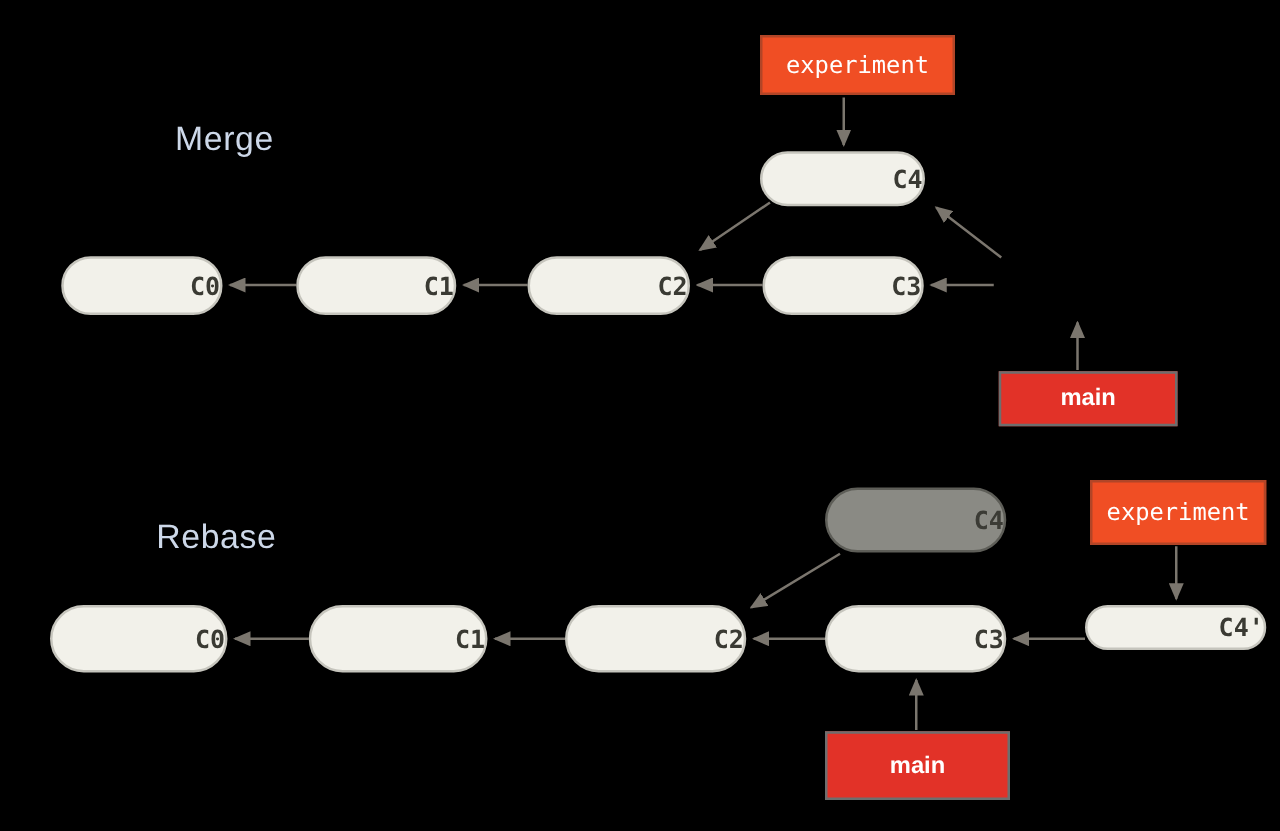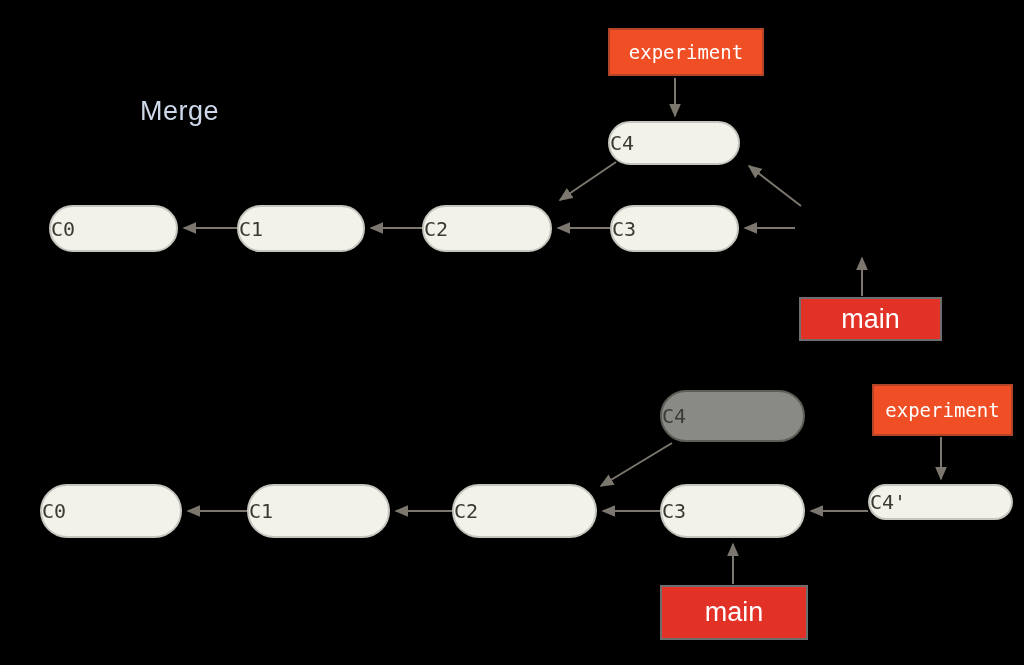--- a/index.html
+++ b/index.html
@@ -23,39 +23,39 @@
     position:relative;width:1024px;height:665px;background:var(--bg);
     overflow:hidden;font-family:"Liberation Sans",sans-serif;
   }
   .arrows{position:absolute;left:0;top:0;width:1024px;height:665px;}
   .arrows line{stroke:var(--arrow);stroke-width:2;}
   .section-label{
     position:absolute;color:var(--label-text);font-size:27px;line-height:1.1;
     font-family:"Liberation Sans",sans-serif;letter-spacing:0.5px;
   }
   .commit{
-    position:absolute;display:flex;align-items:center;justify-content:flex-start;
+    position:absolute;display:flex;align-items:center;justify-content:flex-end;
     background:var(--commit-fill);border:2px solid var(--commit-border);
     border-radius:999px;box-sizing:border-box;
-    font-family:"DejaVu Sans Mono",monospace;font-size:20px;color:var(--commit-text);
+    font-family:"DejaVu Sans Mono",monospace;font-size:20px;color:var(--commit-text);font-weight:bold;
   }
   .commit--ghost{
     background:var(--ghost-fill);border-color:var(--ghost-border);color:var(--ghost-text);
   }
   .branch{
     position:absolute;display:flex;align-items:center;justify-content:center;
     box-sizing:border-box;color:var(--branch-text);
   }
   .branch--experiment{
     background:var(--experiment-fill);border:2px solid var(--experiment-border);
     font-family:"DejaVu Sans Mono",monospace;font-size:19px;
   }
   .branch--main{
     background:var(--main-fill);border:2px solid var(--main-border);
-    font-family:"Liberation Sans",sans-serif;font-size:27px;
+    font-family:"Liberation Sans",sans-serif;font-size:19px;font-weight:bold;
   }
 </style>
 </head>
 <body>
 
 <div class="stage">
 
   <svg class="arrows" viewBox="0 0 1024 665" xmlns="http://www.w3.org/2000/svg">
     <defs>
       <marker id="ah" markerWidth="7" markerHeight="6" refX="6.2" refY="3" orient="auto" markerUnits="strokeWidth">
@@ -101,20 +101,21 @@
     <span>C2</span>
   </div>
   <div class="commit" style="left:610px;top:205px;width:129px;height:47px;">
     <span>C3</span>
   </div>
 
   <div class="branch branch--main" style="left:799px;top:297px;width:143px;height:44px;">
     <span>main</span>
   </div>
 
+  <div class="section-label" style="left:125px;top:415px;">Rebase</div>
 
   <div class="commit commit--ghost" style="left:660px;top:390px;width:145px;height:52px;">
     <span>C4</span>
   </div>
 
   <div class="branch branch--experiment" style="left:872px;top:384px;width:141px;height:52px;">
     <span>experiment</span>
   </div>
 
   <div class="commit" style="left:40px;top:484px;width:142px;height:54px;">

